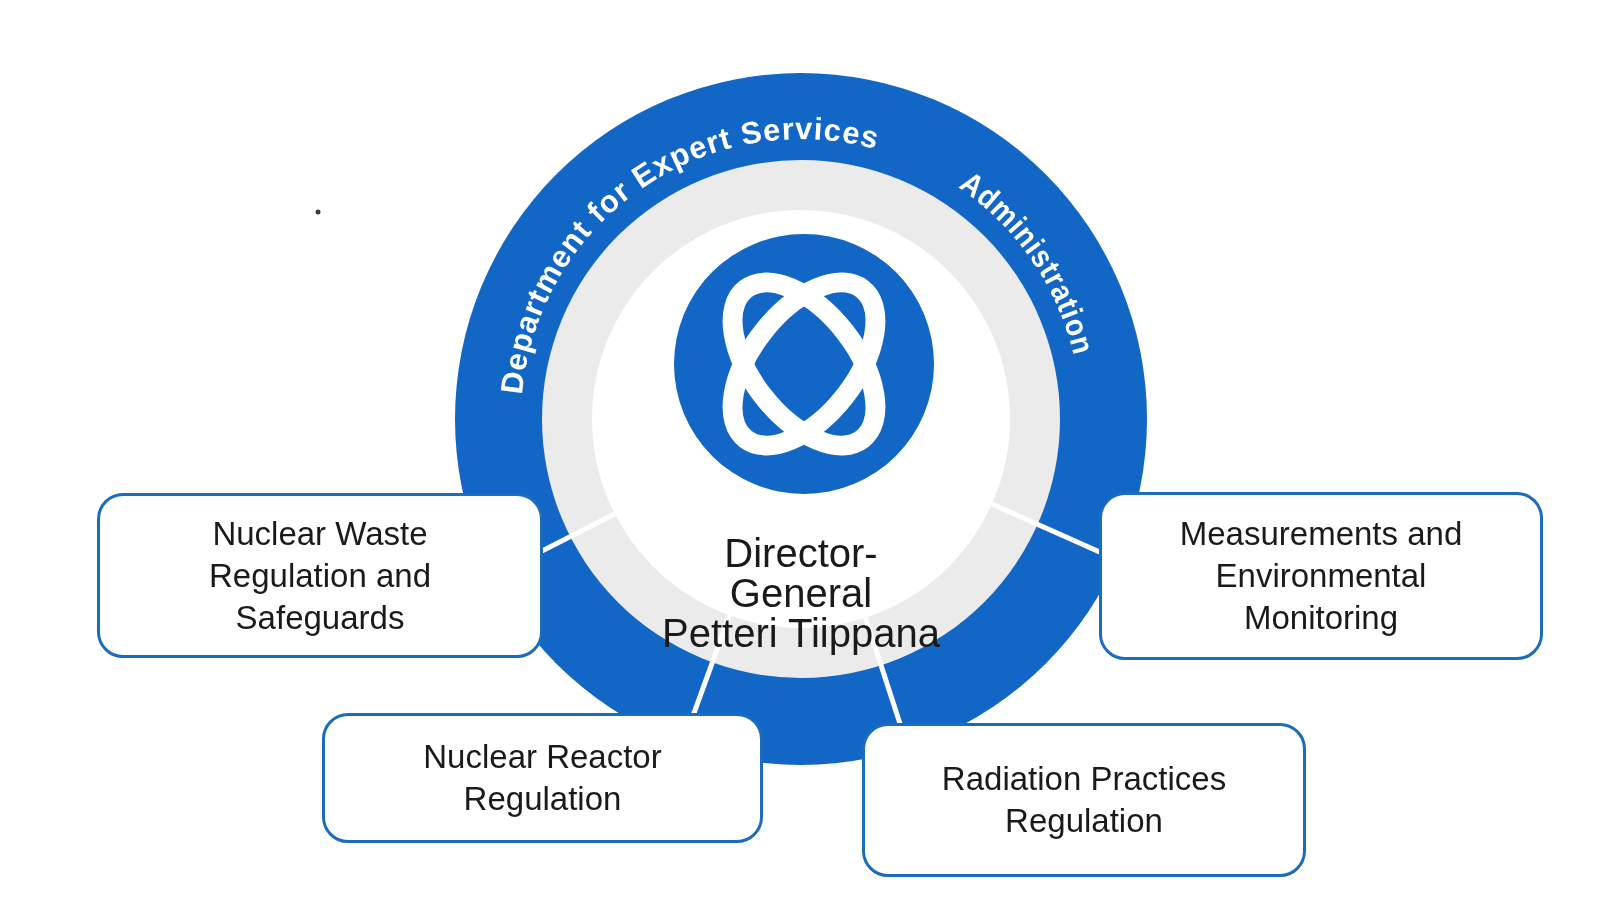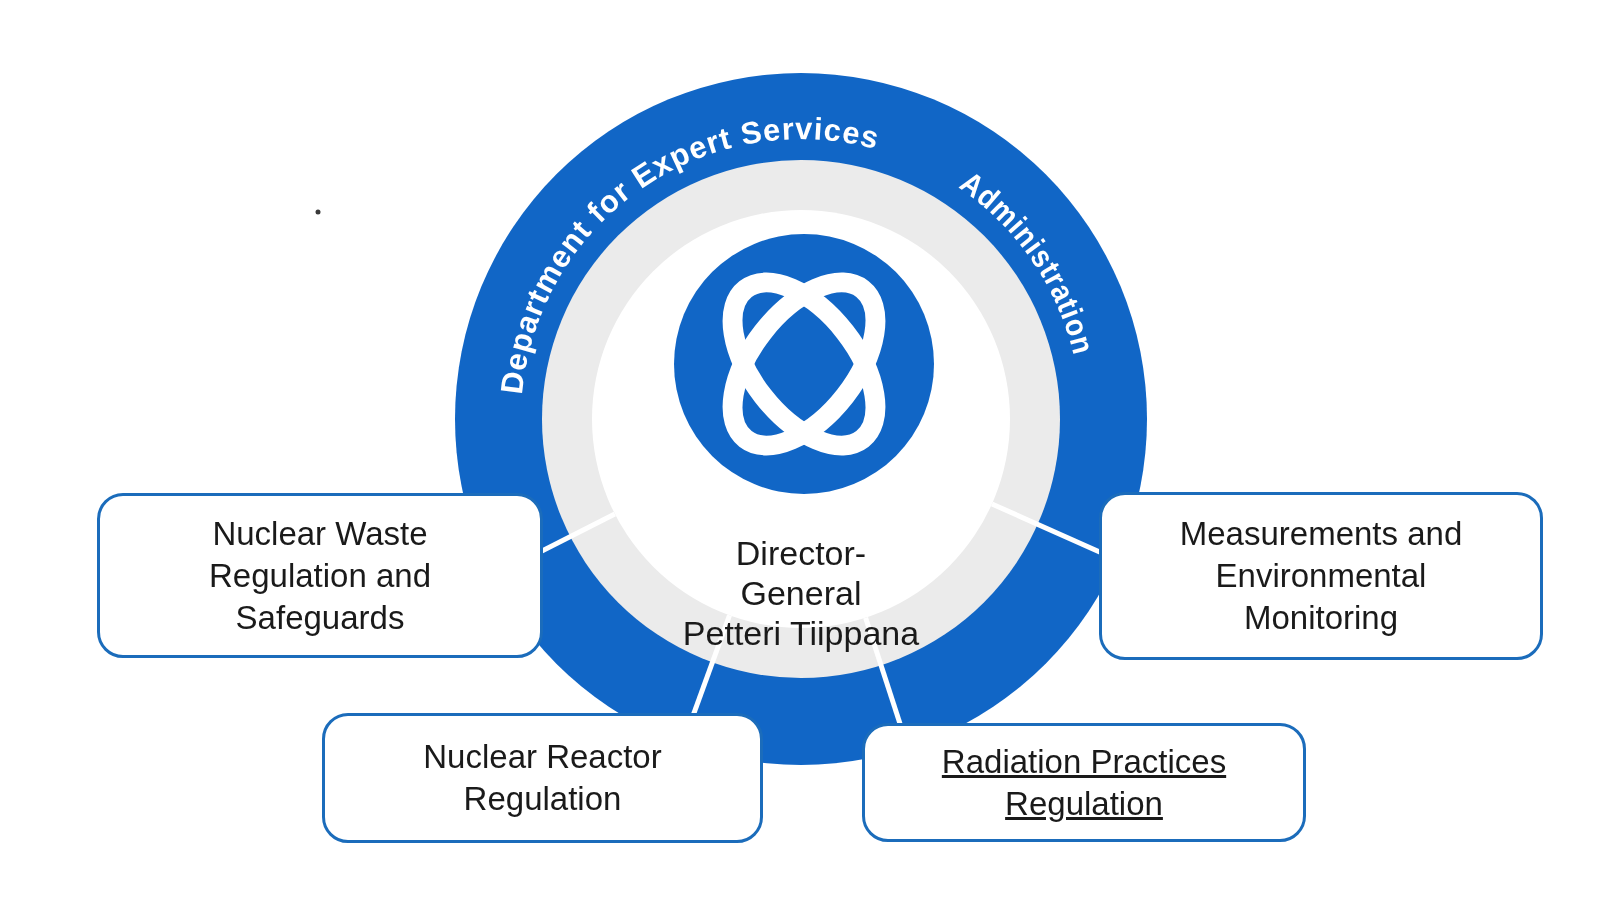--- a/index.html
+++ b/index.html
@@ -30,29 +30,29 @@
   .center-title {
     position: absolute;
     left: 551px;
     top: 513px;
     width: 500px;
     height: 160px;
     display: flex;
     align-items: center;
     justify-content: center;
     text-align: center;
-    font-size: 34px;
+    font-size: 40px;
     line-height: 40px;
     color: #1a1a1a;
   }
   .center-title span { white-space: pre-line; }
   .box-nw  { left: 97px;   top: 493px; width: 446px; height: 165px; }
   .box-me  { left: 1099px; top: 492px; width: 444px; height: 168px; }
   .box-nr  { left: 322px;  top: 713px; width: 441px; height: 130px; }
-  .box-rp  { left: 862px;  top: 723px; width: 444px; height: 119px; text-decoration: underline; }
+  .box-rp  { left: 862px;  top: 723px; width: 444px; height: 154px; }
   .ring-label-text {
     font-family: "Liberation Sans", sans-serif;
     font-size: 31px;
     font-weight: bold;
     letter-spacing: 1px;
   }
 </style>
 </head>
 <body>
 

